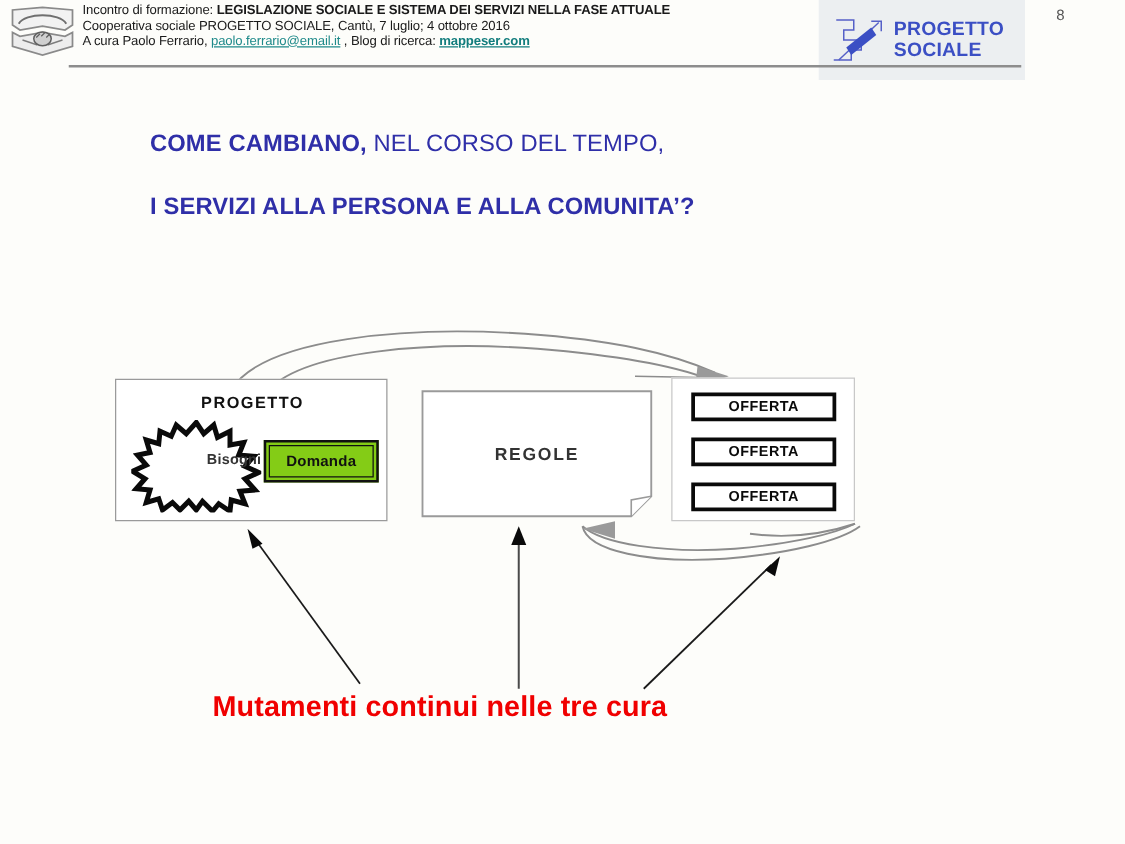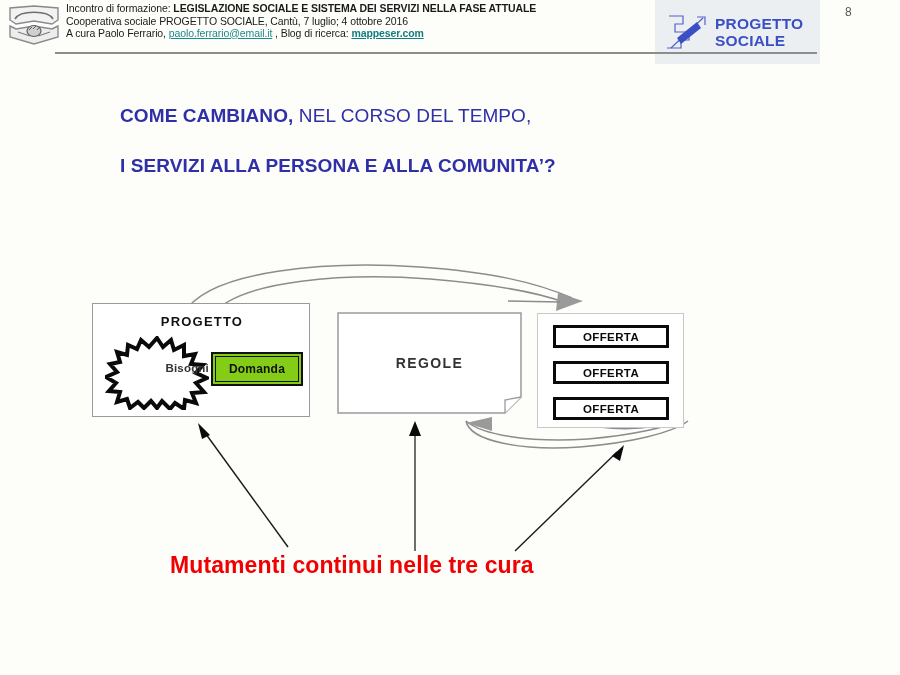--- a/index.html
+++ b/index.html
@@ -186,21 +186,20 @@
     letter-spacing: 1.4px;
   }
 
   #offerta-box {
     position: absolute;
     left: 537px; top: 47px;
     width: 147px; height: 115px;
     border: 1.5px solid #c8c8c8;
     background: #ffffff;
     box-sizing: border-box;
-    margin-top: 11px;
   }
   .offerta-item {
     position: absolute;
     left: 15px;
     width: 116px; height: 23px;
     border: 3px solid #0a0a0a;
     background: #fff;
     box-sizing: border-box;
     display: flex;
     align-items: center;

